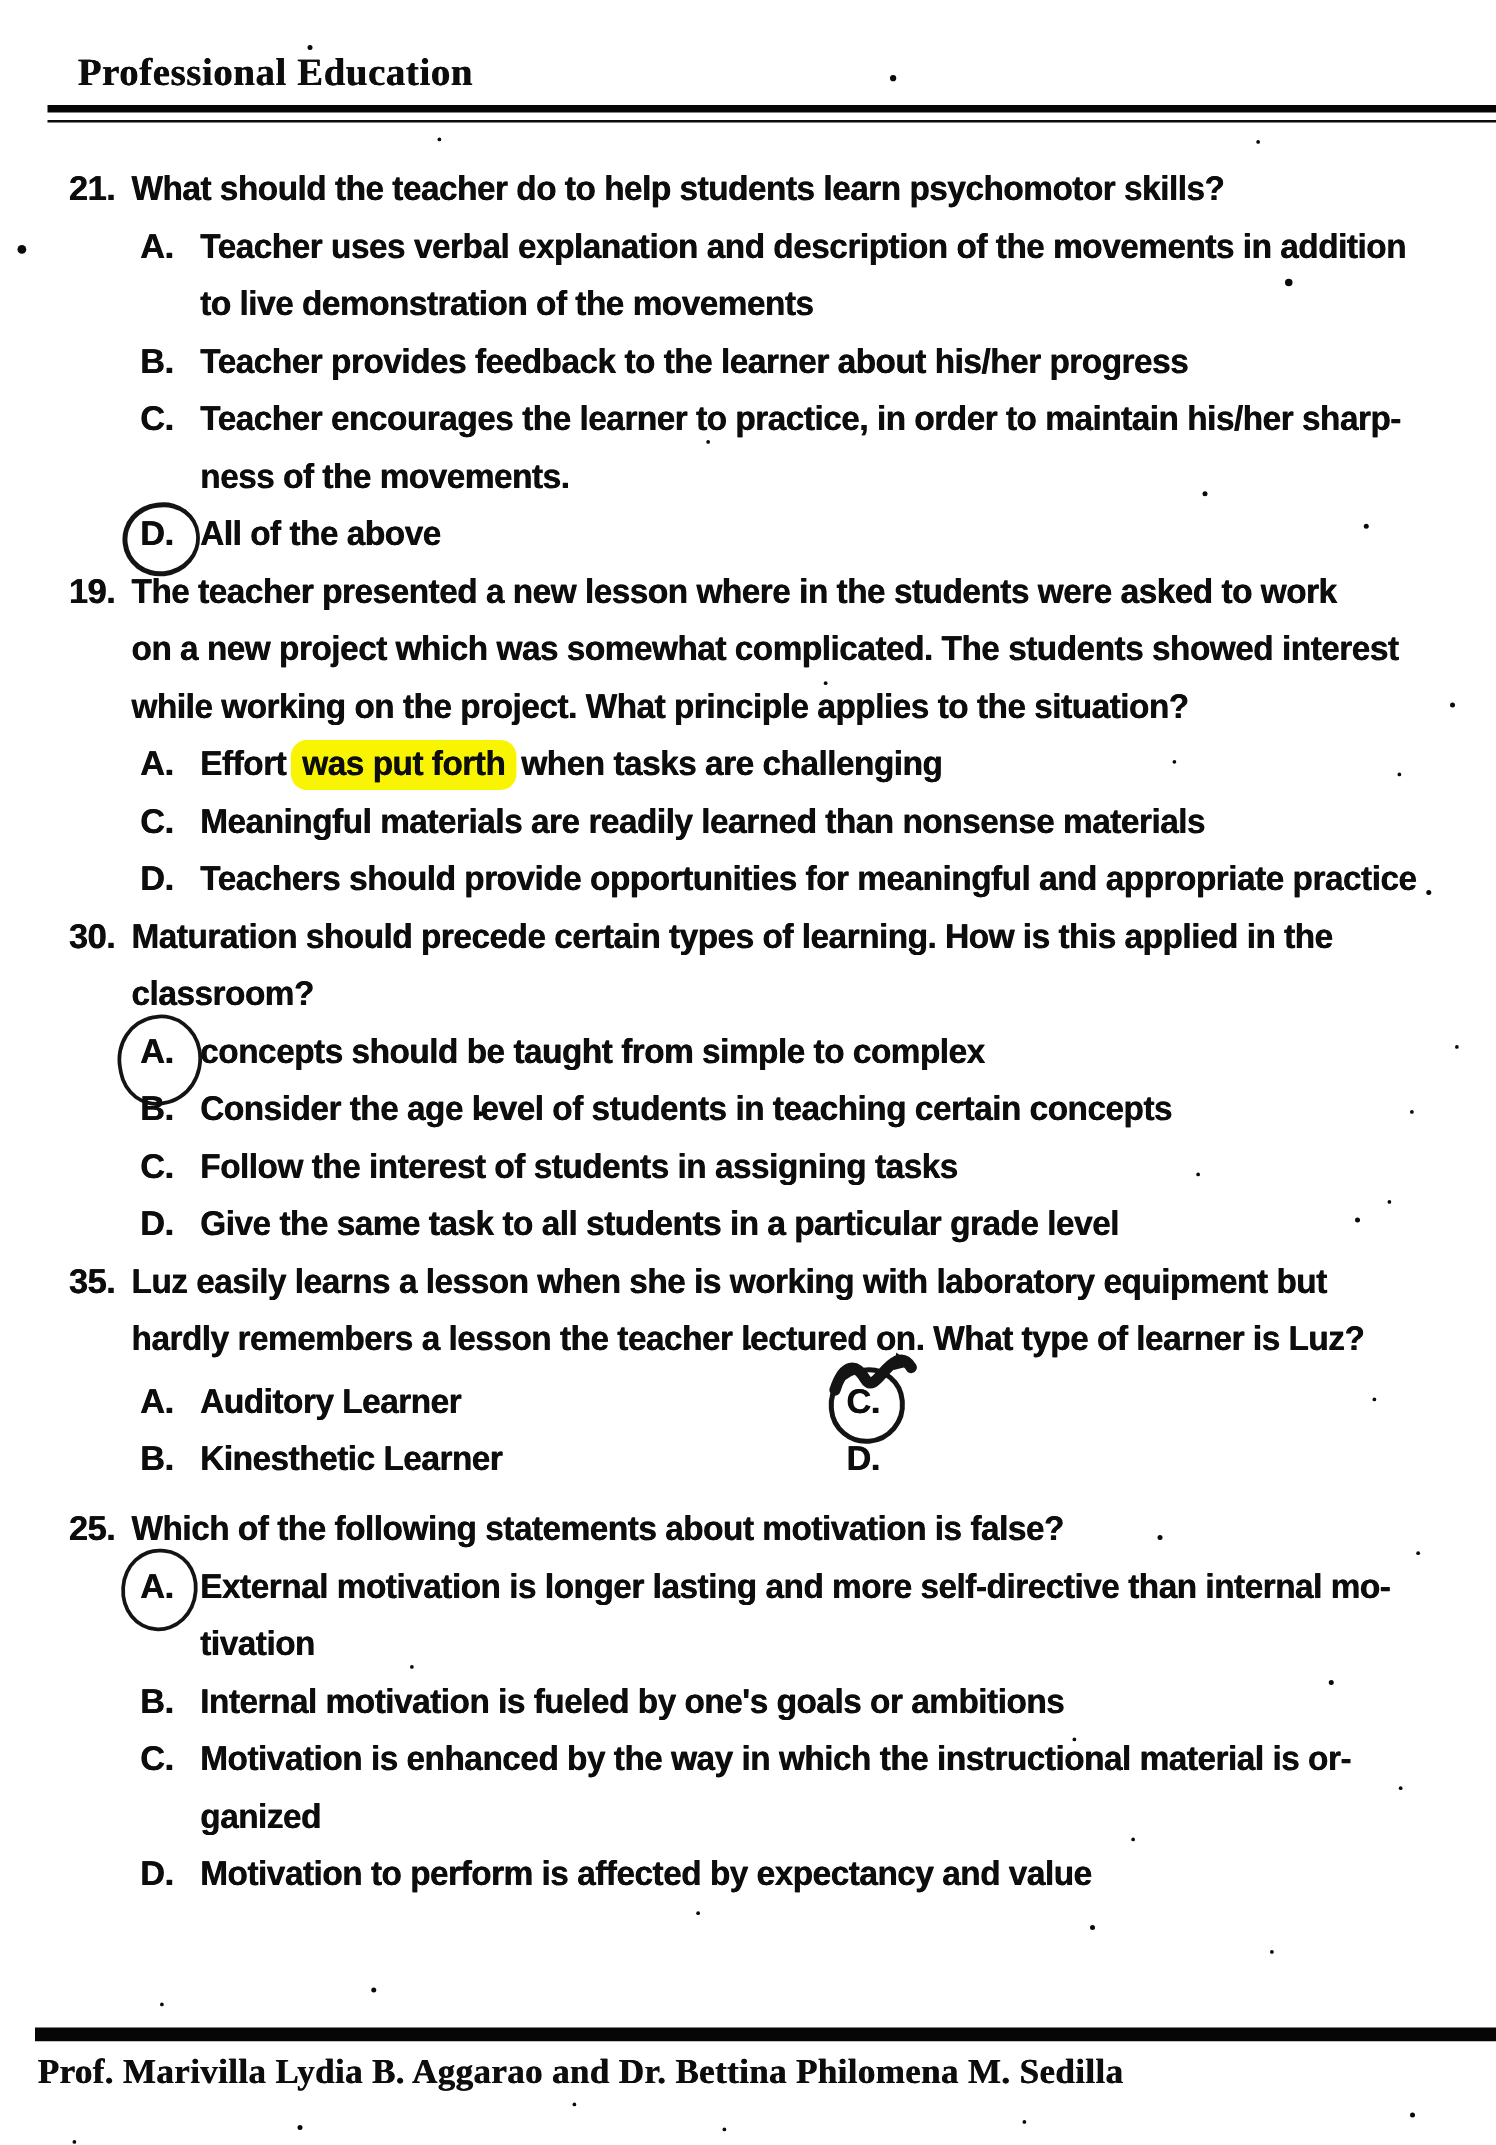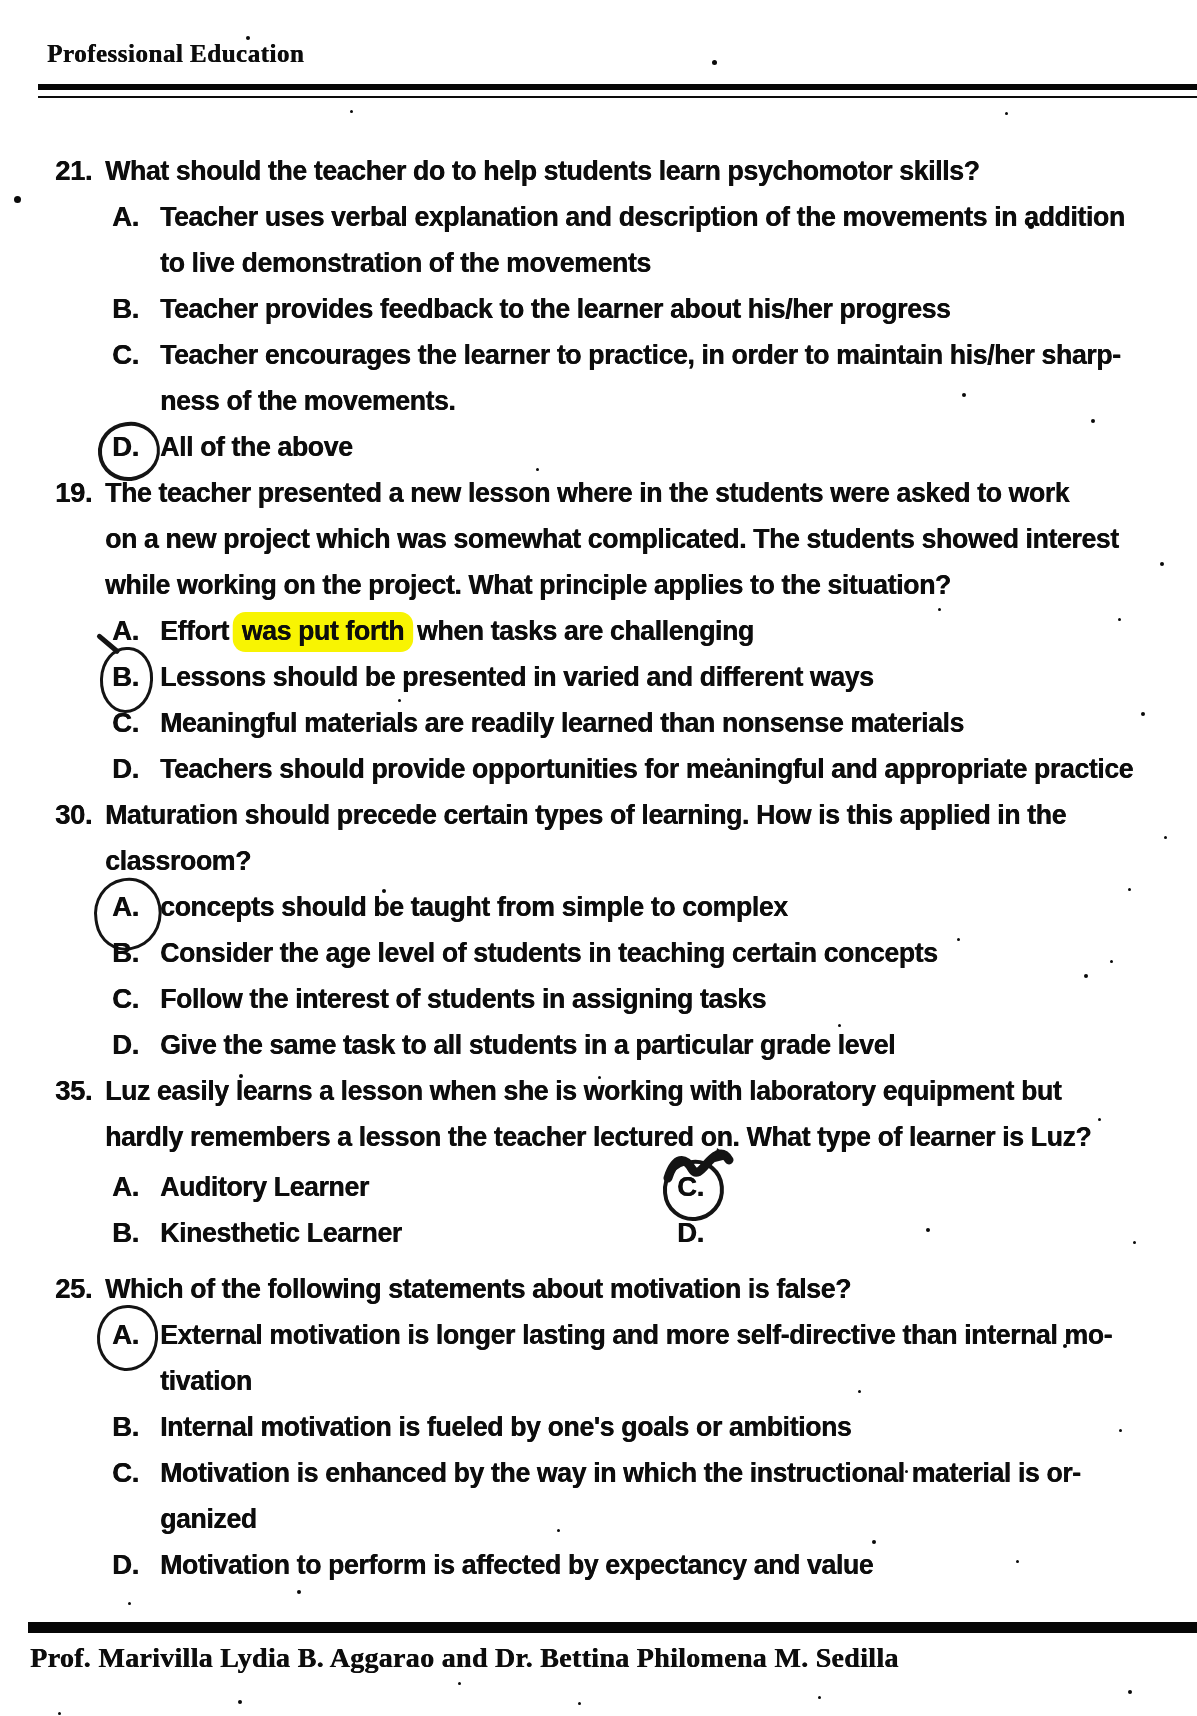--- a/index.html
+++ b/index.html
@@ -3,32 +3,32 @@
 <meta charset="utf-8">
 <style>
   html,body{margin:0;padding:0;}
   body{
     width:1197px;height:1716px;position:relative;overflow:hidden;
     background:#ffffff;color:#0d0d0d;
     font-family:"Liberation Sans","DejaVu Sans",sans-serif;
   }
   
   .header-title{
-    position:absolute;left:47px;top:40px;
+    position:absolute;left:62px;top:40px;
     font-family:"Liberation Serif","DejaVu Serif",serif;
-    font-weight:700;font-size:25px;letter-spacing:0.5px;
+    font-weight:700;font-size:31px;letter-spacing:0.5px;
     text-shadow:0.5px 0 0 #0d0d0d;
     text-align:center;
   }
   .header-rule{
     position:absolute;left:38px;right:0;top:84px;height:6px;
     border-top:6px solid #060606;border-bottom:2px solid #0c0c0c;
   }
   
-  #questions{position:absolute;left:0;top:128px;width:100%;margin-top:20px;}
+  #questions{position:absolute;left:0;top:128px;width:100%;}
   .question{position:relative;padding-left:105px;padding-right:18px;
     font-size:27.5px;font-weight:700;letter-spacing:-0.4px;
     text-shadow:0.45px 0 0 #0d0d0d;}
   .qnum{position:absolute;left:55px;top:0;line-height:46px;}
   .qline{line-height:46px;white-space:nowrap;transform:scaleX(0.97);transform-origin:0 50%;}
   .options{}
   .option{display:flex;padding-left:7px;}
   .letter{flex:0 0 48px;position:relative;line-height:46px;}
   .olines{flex:1;min-width:0;}
   .oline{line-height:46px;white-space:nowrap;transform:scaleX(0.97);transform-origin:0 50%;}
@@ -99,26 +99,20 @@
     <div class="question">
       <div class="qnum">19.</div>
       <div class="qline">The teacher presented a new lesson where in the students were asked to work</div>
       <div class="qline">on a new project which was somewhat complicated. The students showed interest</div>
       <div class="qline">while working on the project. What principle applies to the situation?</div>
       <div class="options">
         <div class="option">
           <span class="letter"><span class="letter-text">A.</span></span>
           <div class="olines">
             <div class="oline"><span>Effort </span><span class="hl">was put forth</span><span> when tasks are challenging</span></div>
-          </div>
-        </div>
-        <div class="option">
-          <span class="letter"><span class="letter-text">B.</span><span class="ring ring-q22"></span></span>
-          <div class="olines">
-            <div class="oline">Lessons should be presented in varied and different ways</div>
           </div>
         </div>
         <div class="option">
           <span class="letter"><span class="letter-text">C.</span></span>
           <div class="olines">
             <div class="oline">Meaningful materials are readily learned than nonsense materials</div>
           </div>
         </div>
         <div class="option">
           <span class="letter"><span class="letter-text">D.</span></span>

